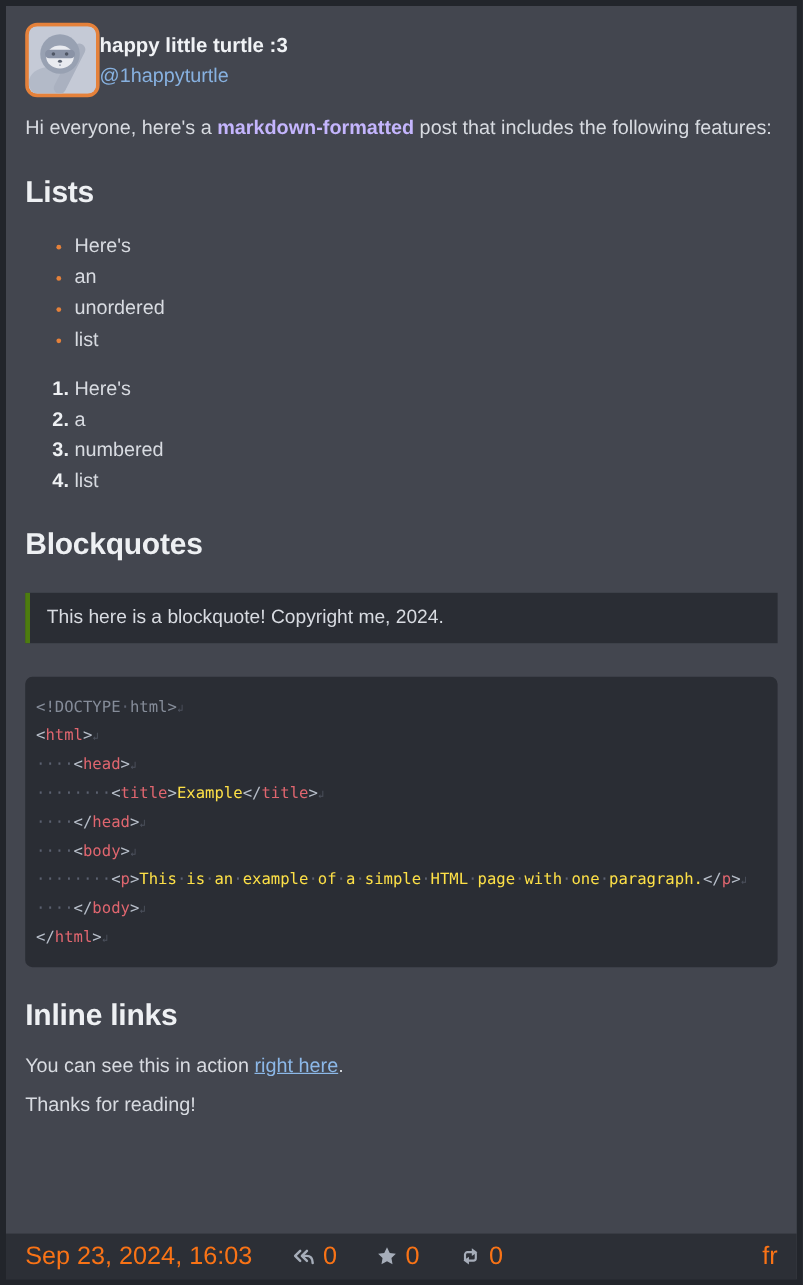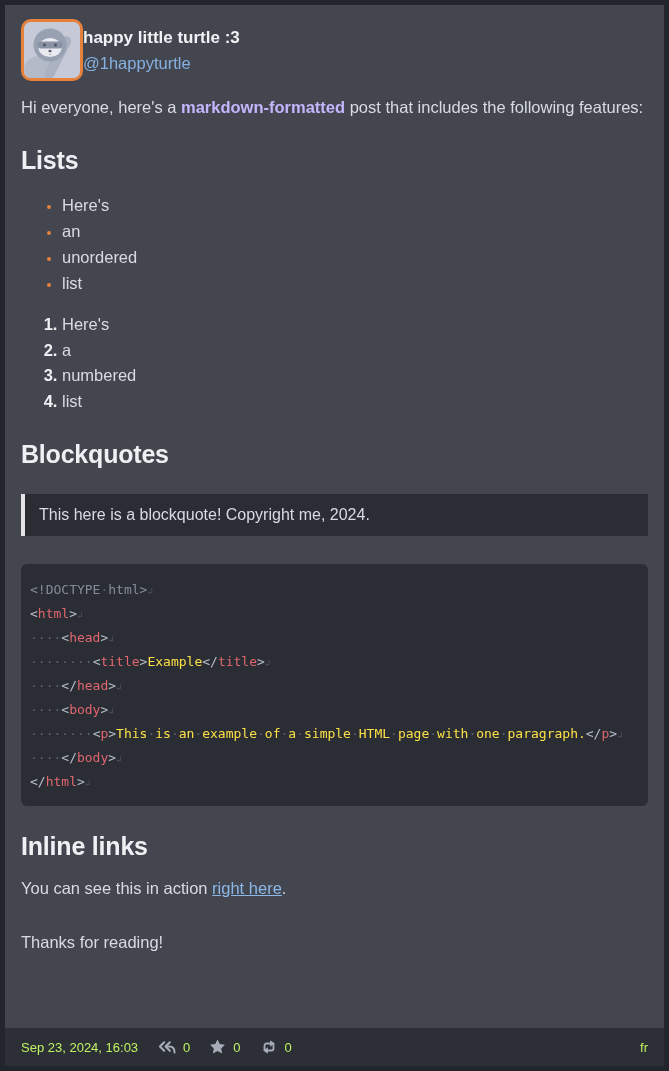--- a/index.html
+++ b/index.html
@@ -40,47 +40,47 @@
   }
   ul { margin: 16px 0 0; padding-left: 41px; }
   ul li { line-height: 26px; font-size: 16.5px; }
   ul li::marker { color: #e5813a; font-size: 0.8em; }
   ol { margin: 16px 0 0; padding-left: 41px; }
   ol li { line-height: 25.5px; font-size: 16.5px; }
   ol li::marker { font-weight: bold; color: #eef0f3; }
 
   blockquote {
     margin: 24px 0 0; background: #2a2d34;
-    border-left: 4px solid #e5e5e5;
+    border-left: 4px solid #4d7c0f;
     padding: 11px 14px; font-size: 16px; line-height: 20px;
   }
 
   .codeblock {
     margin: 28px 0 0; background: #2a2d34; border-radius: 6px;
     padding: 14px 9px 12px;
     font-family: "DejaVu Sans Mono", monospace;
     font-size: 13px; line-height: 24px;
     white-space: pre; overflow: hidden;
   }
   .code-line { height: 24px; }
   .tok-g { color: #858c99; }            
   .tok-p { color: #b7bec9; }            
   .tok-t { color: #e0666f; }            
   .tok-x { color: #fde047; }            
   .tok-w { color: #5b6170; }            
   .tok-e { color: #4d525e; font-size: 9px; } 
 
   a.inline-link { color: #8cb8e8; text-decoration: underline; cursor: pointer; text-align: center; }
-  .outro { margin-top: 28px; }
+  .outro { margin-top: 7px; }
 
   
   .footer {
     margin-top: auto; height: 38px; background: #2c2f36;
-    display: flex; align-items: center; gap: 19px;
-    padding: 0 16px; color: #bef264; font-size: 13px;
+    display: flex; align-items: center; gap: 33px;
+    padding: 0 16px; color: #f97316; font-size: 21px;
   }
   .stat { display: flex; align-items: center; gap: 7px; cursor: pointer; }
   .stat svg { display: block; }
   .lang { margin-left: auto; }
 </style>
 </head>
 <body>
 
 <div class="post">
 

